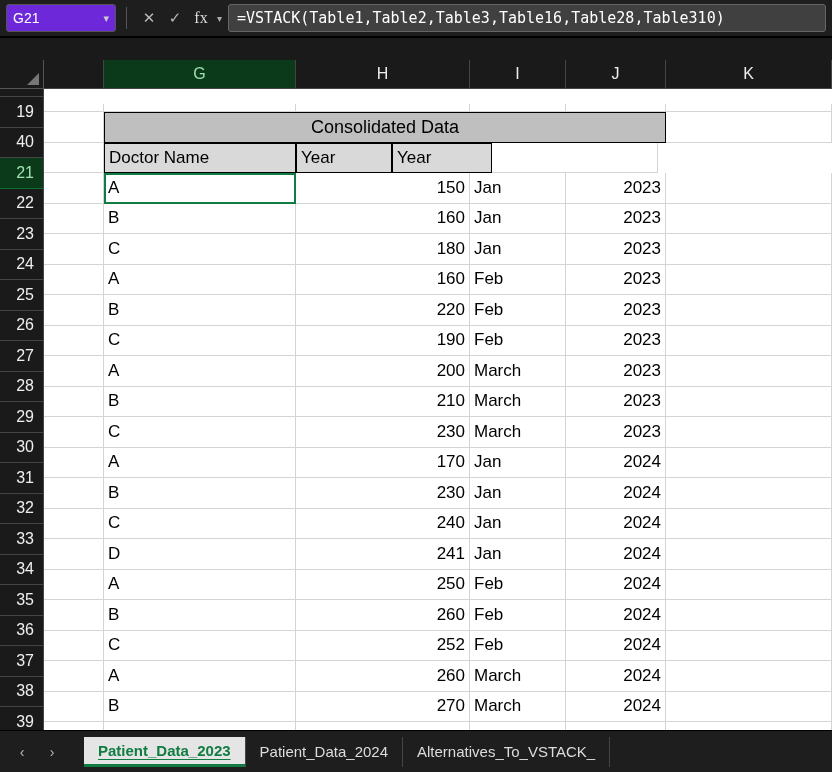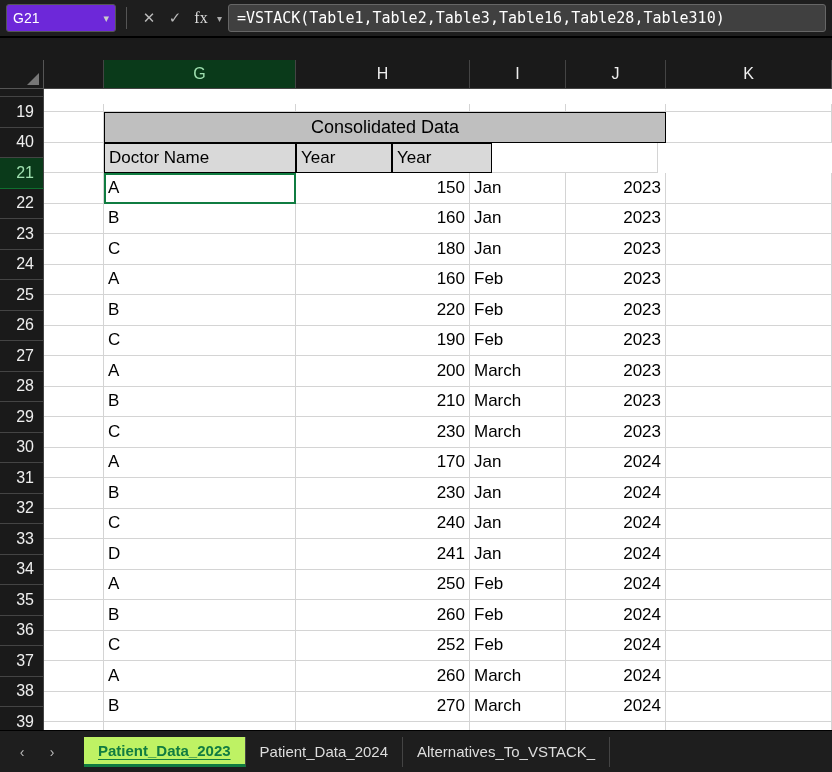--- a/index.html
+++ b/index.html
@@ -216,21 +216,21 @@
   }
   .tab {
     height: 30px;
     padding: 0 14px;
     display: flex; align-items: center;
     font-size: 15px;
     color: #ddd;
     border-right: 1px solid #444;
   }
   .tab.active {
-    background: #bef264;
+    background: #e5e5e5;
     color: #107c41;
     font-weight: 600;
     border-bottom: 3px solid #107c41;
     text-decoration: underline;
     text-underline-offset: 3px;
   }
 </style>
 </head>
 <body>
 

